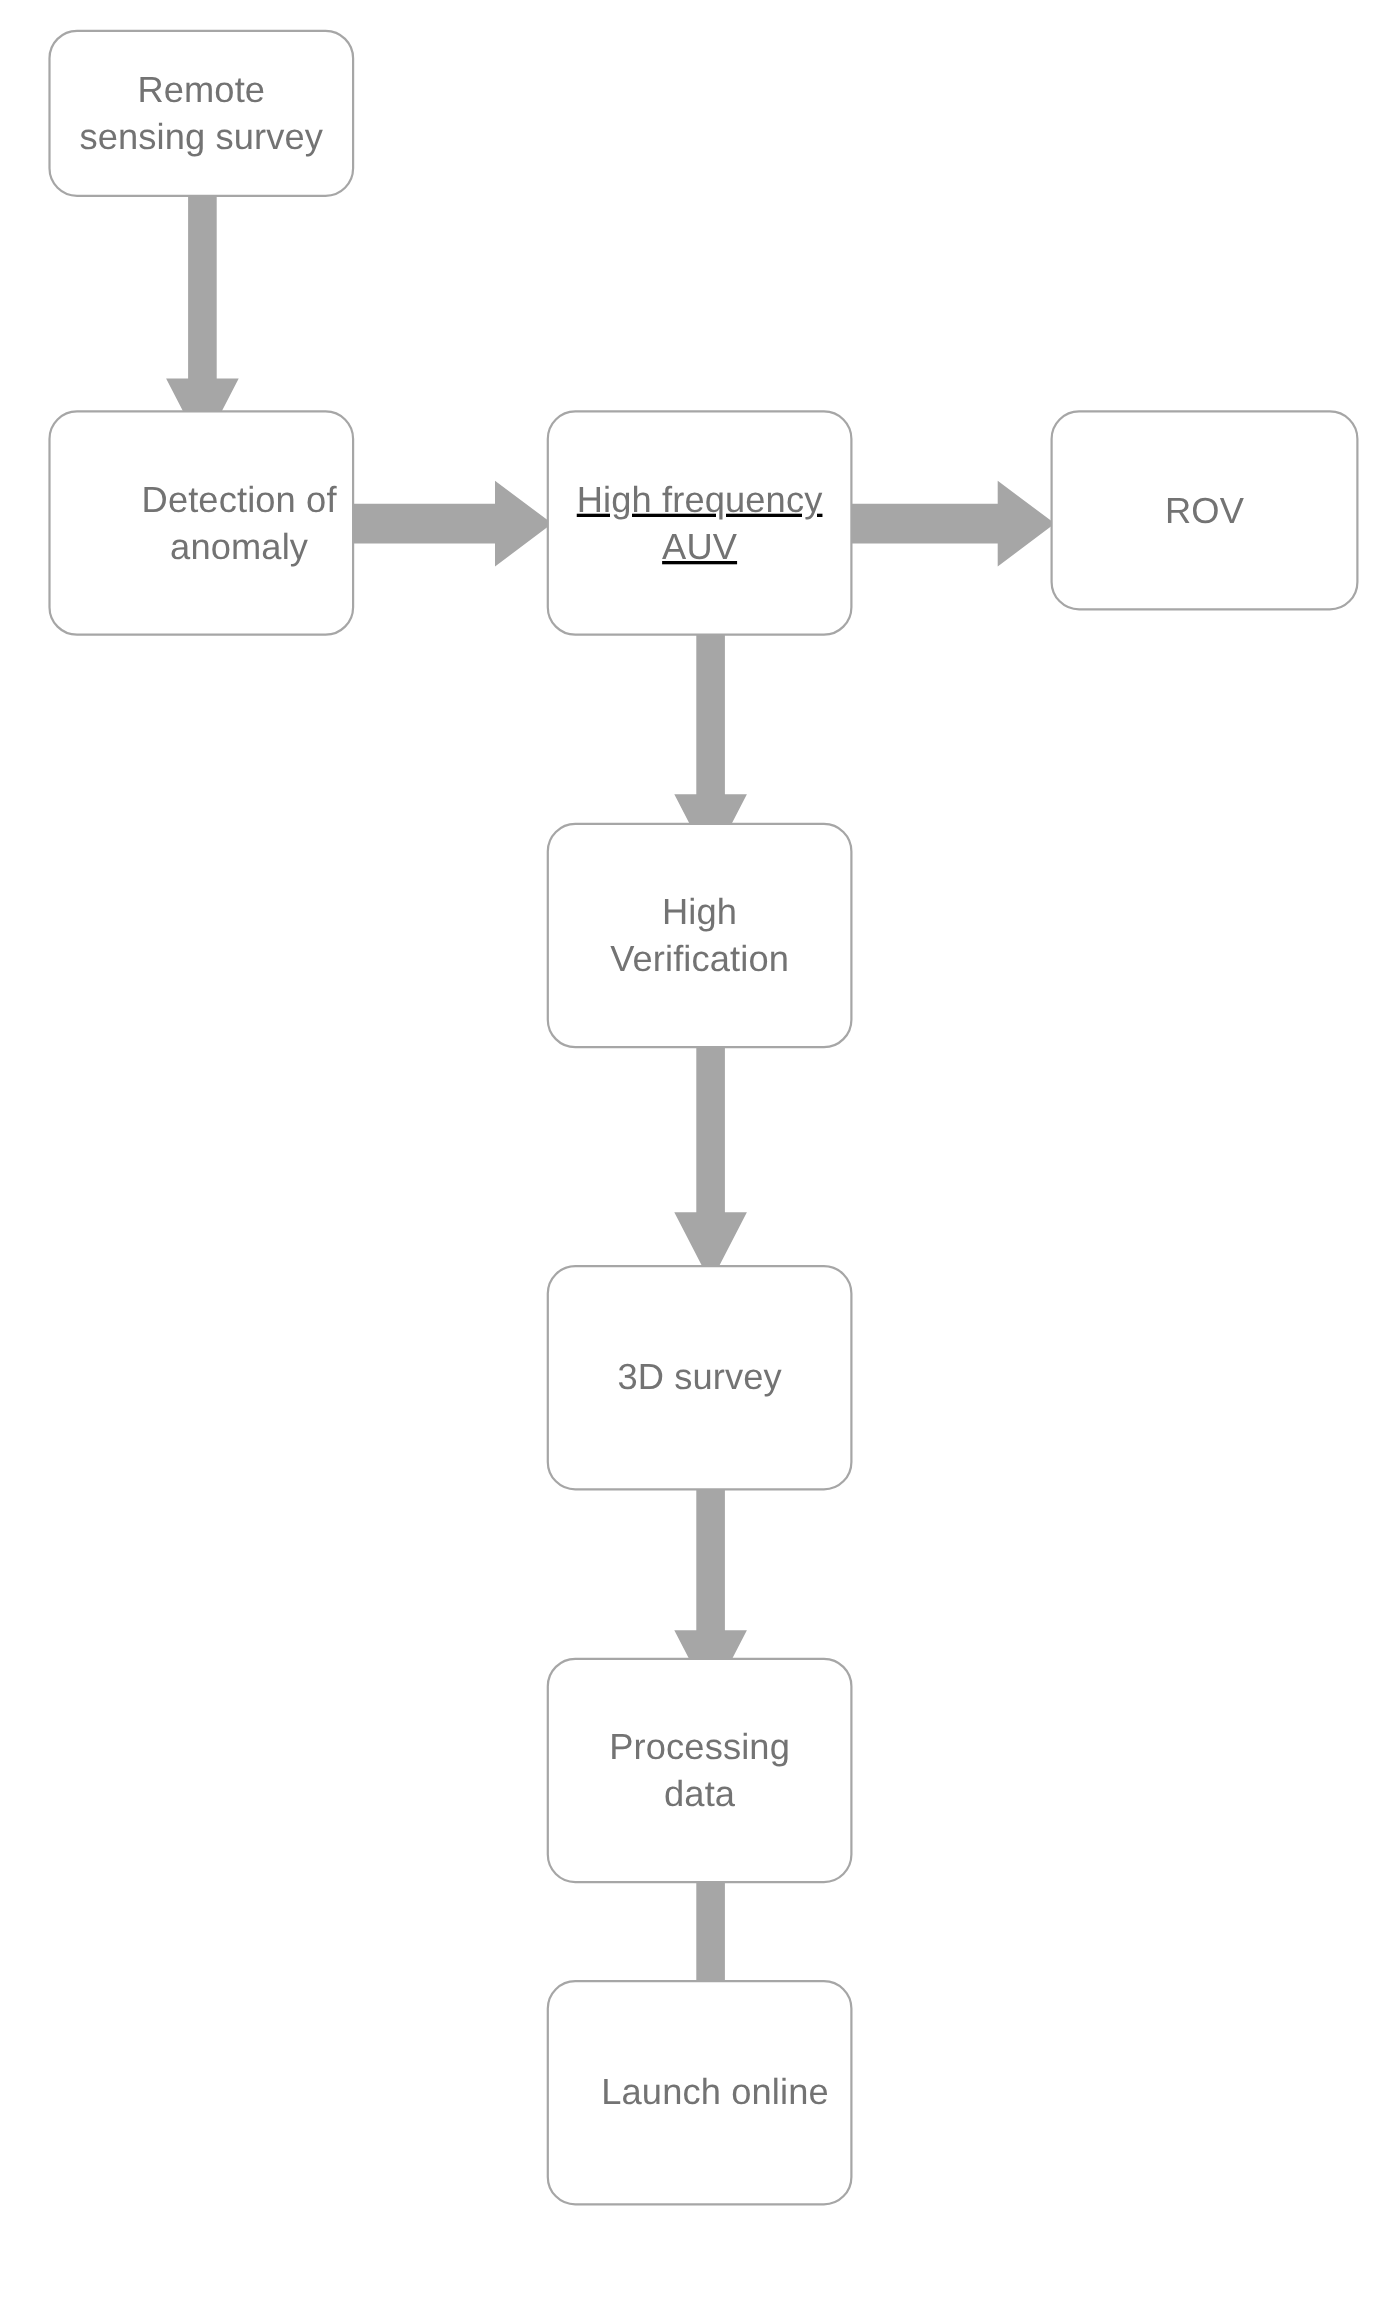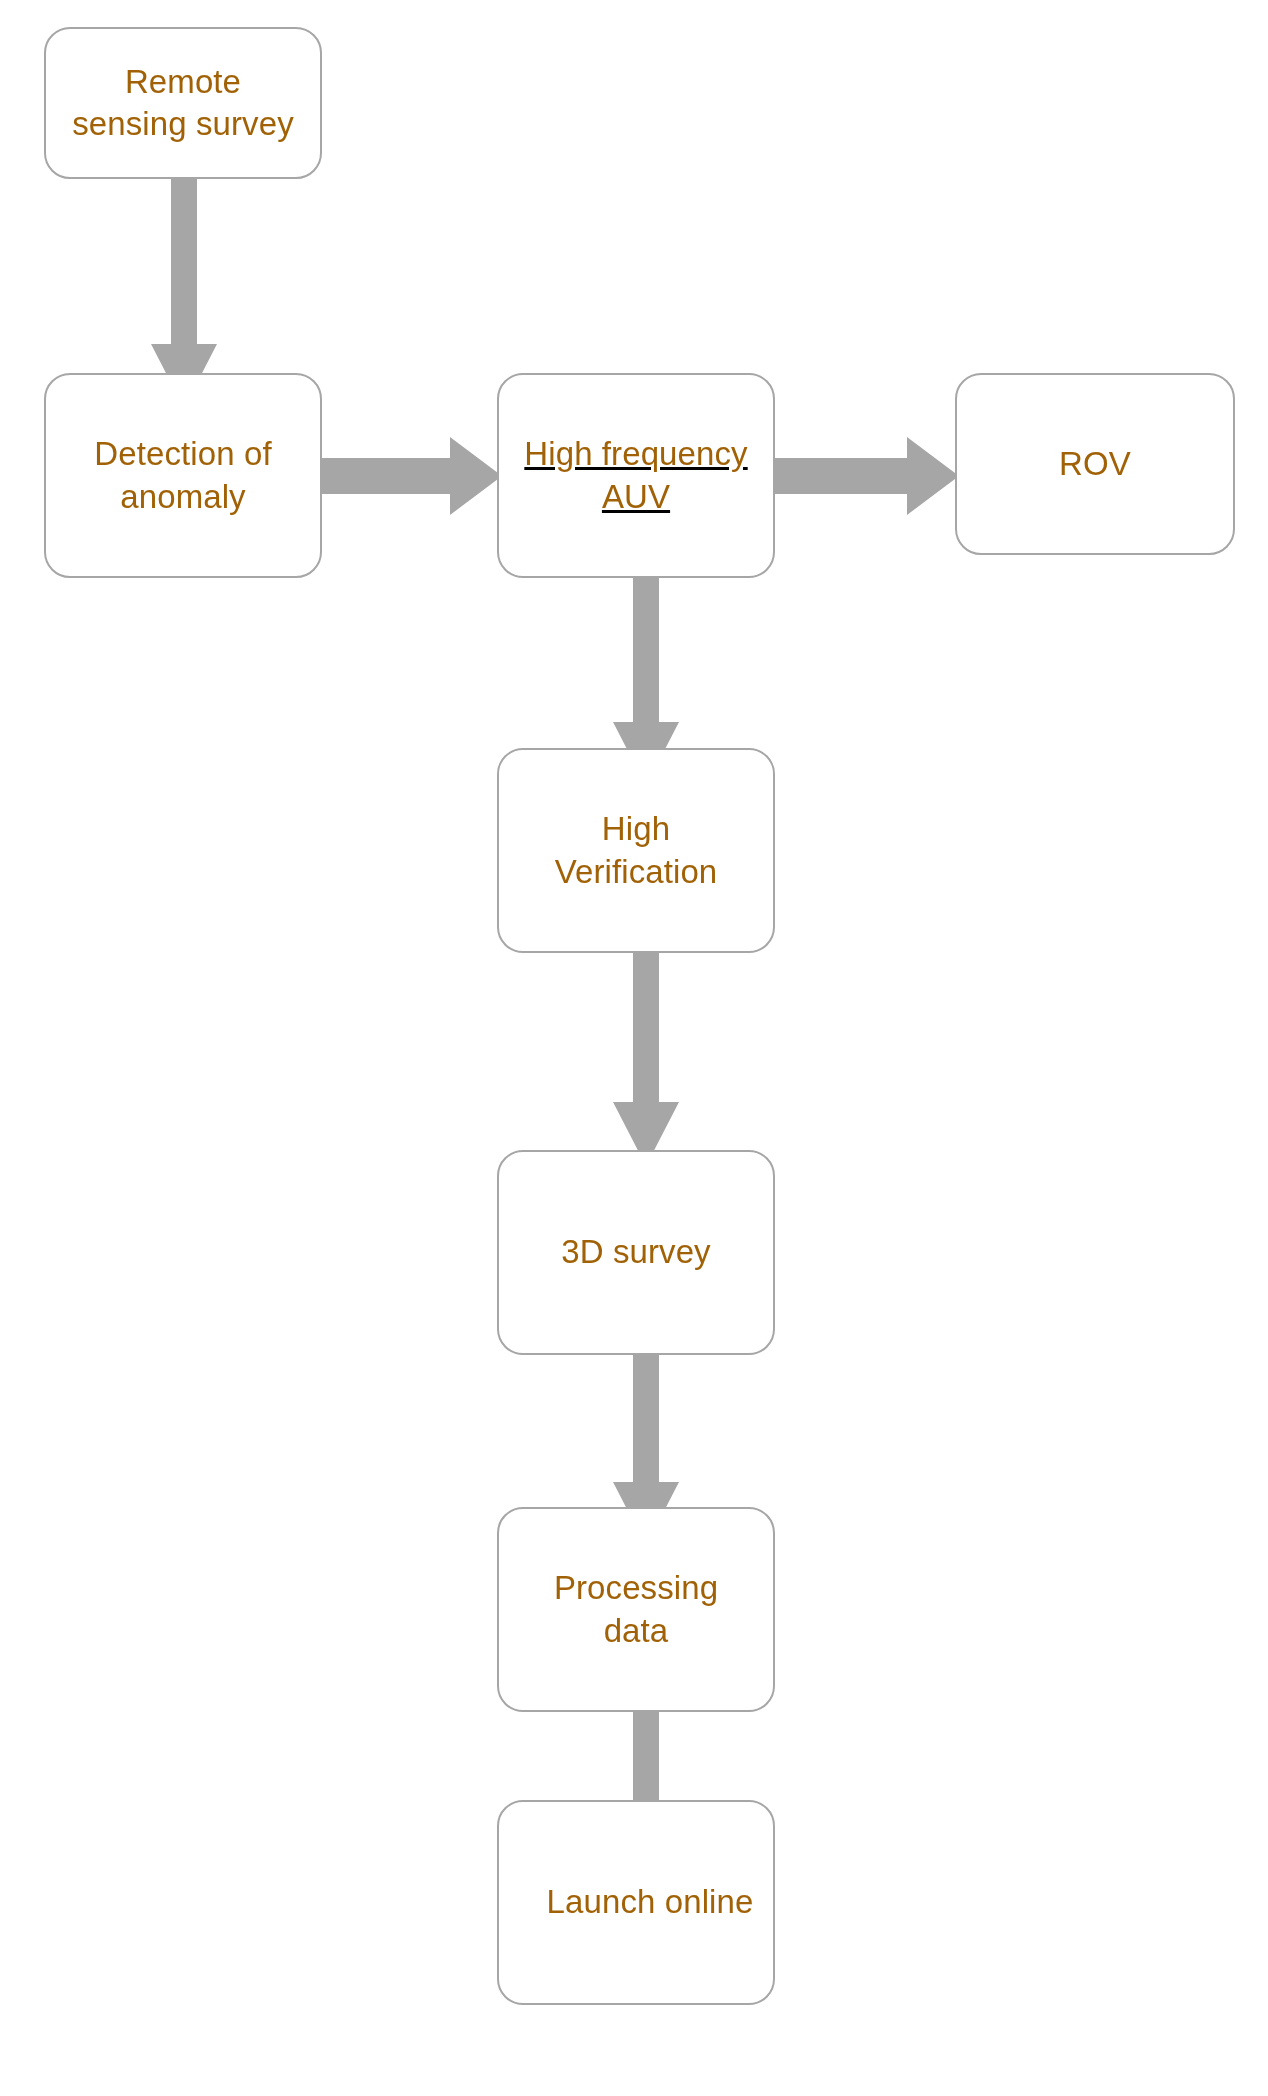--- a/index.html
+++ b/index.html
@@ -26,36 +26,36 @@
     border-radius: 26px;
     display: flex;
     align-items: center;
     justify-content: center;
     text-align: center;
     z-index: 5;
   }
   .node-label {
     font-size: 33px;
     line-height: 1.28;
-    color: #a16207;
+    color: #737373;
     padding: 0 14px;
     white-space: pre-line;
     letter-spacing: 0.1px;
   }
   .arrow {
     position: absolute;
     z-index: 2;
   }
   .arrow svg {
     display: block;
     overflow: visible;
   }
   
   .n-remote      { left: 44px;  top: 27px;   width: 278px; height: 152px; }
-  .n-detection   { left: 44px;  top: 373px;  width: 278px; height: 205px; }
+  .n-detection   { left: 44px;  top: 373px;  width: 278px; height: 205px; justify-content: flex-end; }
   .n-auv         { left: 497px; top: 373px;  width: 278px; height: 205px; text-decoration: underline; }
   .n-rov         { left: 955px; top: 373px;  width: 280px; height: 182px; }
   .n-diver       { left: 497px; top: 748px;  width: 278px; height: 205px; }
   .n-3d          { left: 497px; top: 1150px; width: 278px; height: 205px; }
   .n-processing  { left: 497px; top: 1507px; width: 278px; height: 205px; }
   .n-launch      { left: 497px; top: 1800px; width: 278px; height: 205px; padding-left: 28px; }
 
   
   .a-remote-detection { left: 151px; top: 176px;  width: 66px;  height: 232px; }
   .a-detection-auv    { left: 320px; top: 437px;  width: 182px; height: 78px; }

